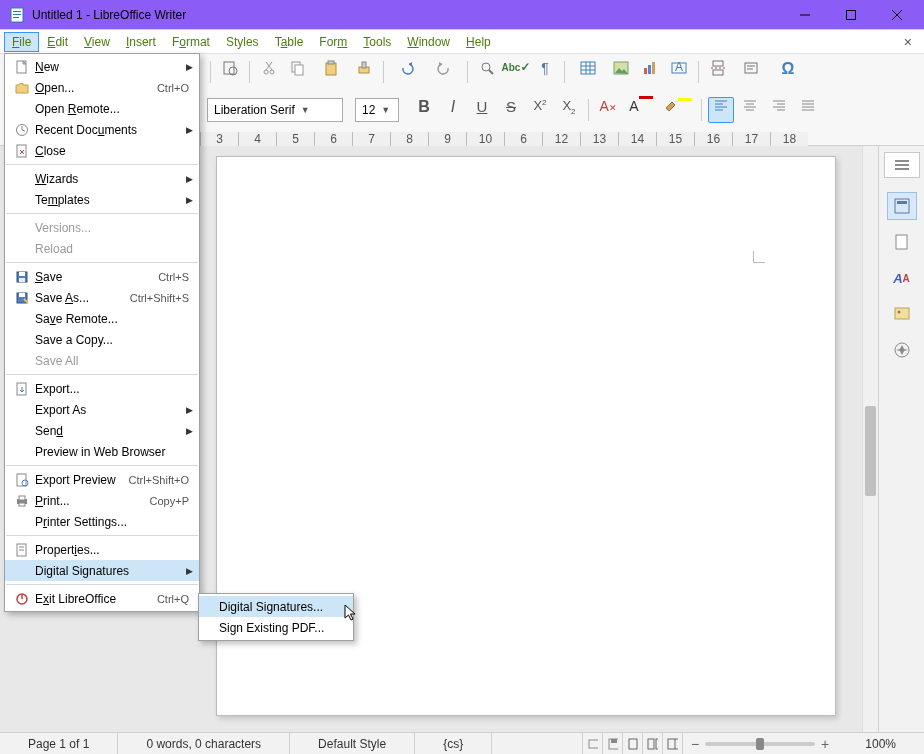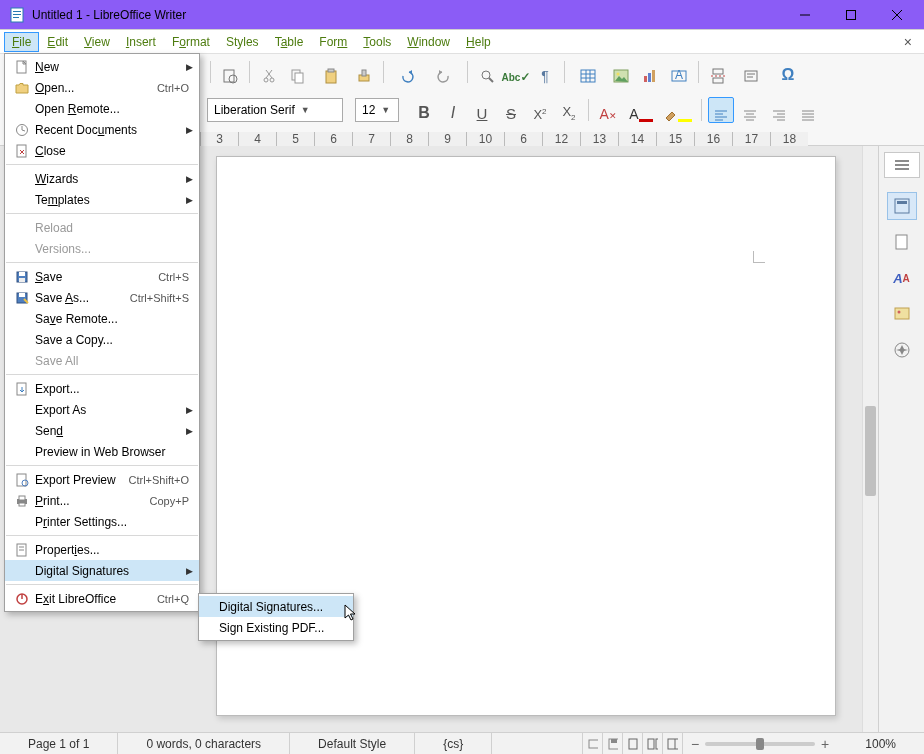--- a/index.html
+++ b/index.html
@@ -17,21 +17,21 @@
 .menubar .mitem.active { background: #cde6f7; border: 1px solid #3399ff; padding: 2px 7px; }
 .menubar .mitem .ul { text-decoration: underline; }
 .menubar .closedoc { margin-left: auto; padding: 0 8px; color: #555; font-size: 14px; }
 
 
 .toolbar-area { height: 92px; background: #f7f7f7; border-bottom: 1px solid #d0d0d0; position: relative; }
 
 
 .toolbar-row { position: absolute; left: 0; top: 0; height: 36px; display: flex; align-items: center; padding: 0 6px; gap: 3px; width: 100%; }
 .toolbar-row.r2 { top: 36px; height: 40px; }
-.tbtn { width: 26px; height: 26px; display: flex; align-items: flex-end; justify-content: center; border: 1px solid transparent; border-radius: 2px; color: #444; }
+.tbtn { width: 26px; height: 26px; display: flex; align-items: flex-start; justify-content: center; border: 1px solid transparent; border-radius: 2px; color: #444; }
 .tbtn.wdrop { width: 34px; }
 .tbtn.sel { background: #cde6f7; border-color: #3399ff; }
 .tsep { width: 1px; height: 22px; background: #ccc; margin: 0 3px; }
 .combo { height: 24px; border: 1px solid #aaa; background: #fff; display: flex; align-items: center; padding: 0 4px 0 6px; font-size: 12px; color: #000; }
 .combo .drop { margin-left: 6px; color: #555; font-size: 9px; }
 .fontname { width: 136px; }
 .fontsize { width: 44px; }
 
 
 .ruler { position: absolute; top: 78px; left: 200px; height: 14px; background: #f0f0f0; font-size: 9px; color: #555; white-space: nowrap; overflow: hidden; letter-spacing: 0; }
@@ -463,25 +463,25 @@
       <span class="arrow">▶</span>
     </div>
   <div class="row">
       <span class="icon"></span>
       <span class="label">Te<span class="ul">m</span>plates</span>
       <span class="arrow">▶</span>
     </div>
   <div class="sep"></div>
   <div class="row disabled">
       <span class="icon"></span>
+      <span class="label">Versions...</span>
+    </div>
+  <div class="row disabled">
+      <span class="icon"></span>
       <span class="label">Reload</span>
-    </div>
-  <div class="row disabled">
-      <span class="icon"></span>
-      <span class="label">Versions...</span>
     </div>
   <div class="sep"></div>
   <div class="row">
       <span class="icon">
         <svg width="14" height="14">
           <rect x="2" y="2" width="10" height="10" fill="#5080c0" stroke="#305080"></rect>
           <rect x="4" y="2" width="6" height="4" fill="#fff"></rect>
           <rect x="4" y="8" width="6" height="4" fill="#eee"></rect>
         </svg>
       </span>

